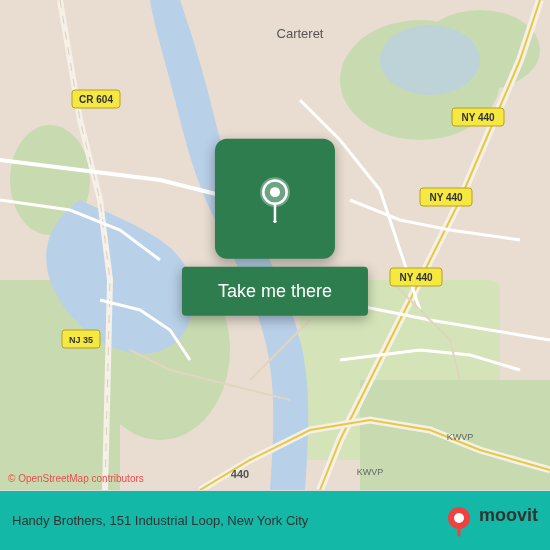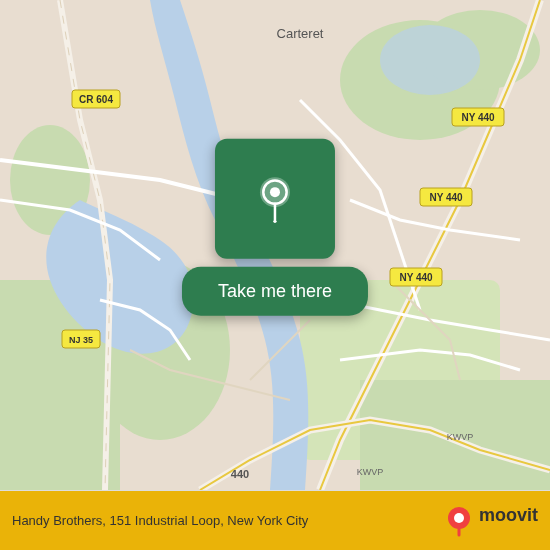--- a/index.html
+++ b/index.html
@@ -52,35 +52,35 @@
 
     #pin-icon {
       width: 50px;
       height: 50px;
     }
 
     #take-me-there-btn {
       background-color: #2e7d4f;
       color: white;
       border: none;
-      border-radius: 19px;
+      border-radius: 4px;
       padding: 14px 36px;
       font-size: 18px;
       font-weight: 500;
       cursor: pointer;
       margin-top: 8px;
       box-shadow: 0 4px 12px rgba(0,0,0,0.3);
       white-space: nowrap;
     }
 
     
     #bottom-bar {
       width: 550px;
       height: 60px;
-      background: #eab308;
+      background: #14b8a6;
       display: flex;
       align-items: center;
       justify-content: space-between;
       padding: 0 12px;
       border-top: 1px solid #ddd;
     }
 
     #bottom-left {
       display: flex;
       flex-direction: column;
@@ -180,20 +180,23 @@
         <circle cx="25" cy="22" r="18" fill="white" opacity="0.3"></circle>
         <circle cx="25" cy="22" r="14" fill="none" stroke="white" stroke-width="3"></circle>
         <circle cx="25" cy="22" r="6" fill="white"></circle>
         <path d="M 25 36 L 25 55" stroke="white" stroke-width="3" stroke-linecap="round"></path>
         <circle cx="25" cy="57" r="2" fill="white"></circle>
       </svg>
     </div>
     <button id="take-me-there-btn">Take me there</button>
   </div>
 
+  <div style="position:absolute; bottom:6px; left:8px; font-size:10px; color:#e84e4e;">
+    <span>© OpenStreetMap contributors</span>
+  </div>
 </div>
 
 <div id="bottom-bar">
   <div id="bottom-left">
     <span id="address-text">Handy Brothers, 151 Industrial Loop, New York City</span>
   </div>
   <div id="moovit-logo">
 
     <svg id="moovit-icon" viewBox="0 0 32 32" xmlns="http://www.w3.org/2000/svg">
       <circle cx="16" cy="13" r="11" fill="#f04040"></circle>

